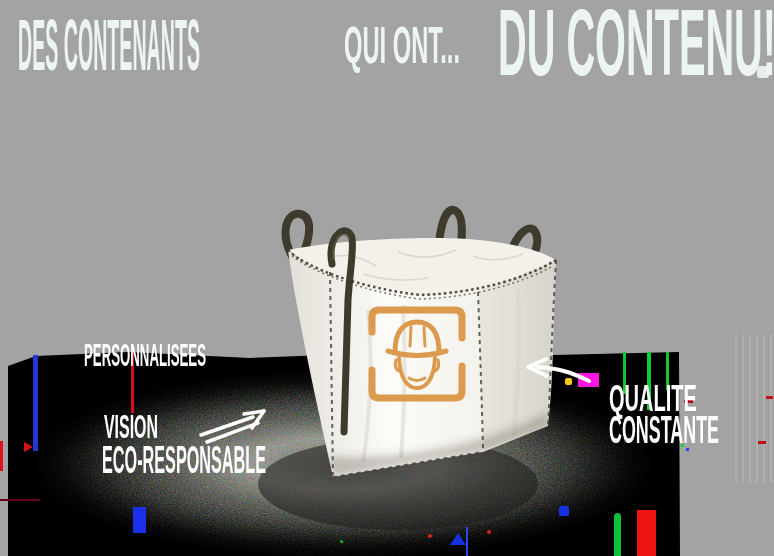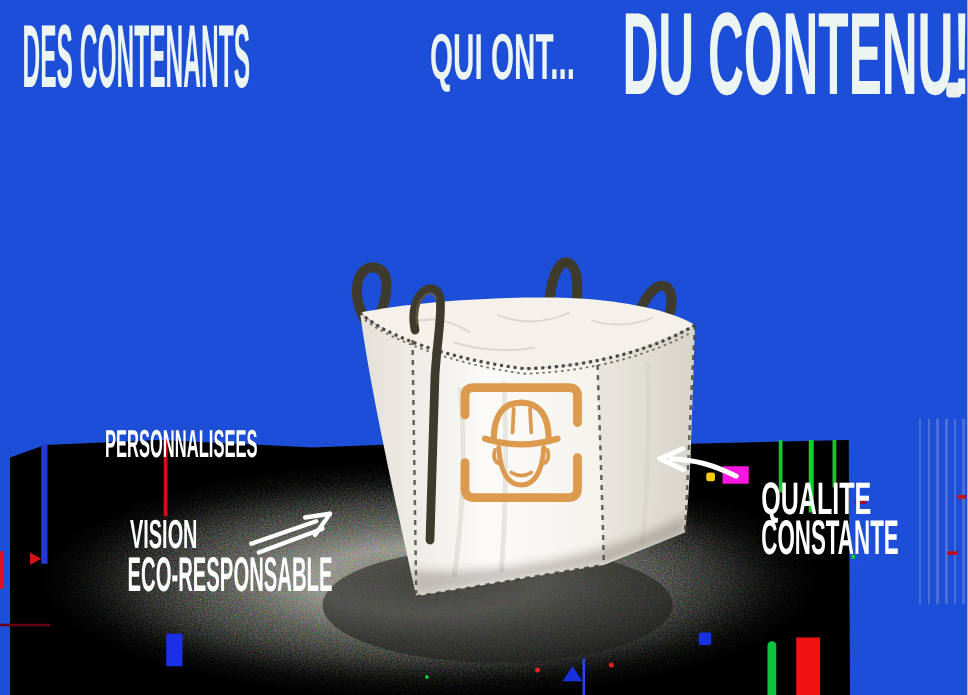--- a/index.html
+++ b/index.html
@@ -1,17 +1,17 @@
 <!DOCTYPE html>
 <html><head>
 <meta charset="utf-8">
 <style>
   html,body{margin:0;padding:0;background:#ffffff;}
   #stage{
-    position:relative;width:774px;height:556px;overflow:hidden;background:#1d4ed8;
+    position:relative;width:774px;height:556px;overflow:hidden;background:#a3a3a3;
     font-family:"Liberation Sans",sans-serif;
   }
   .abs{position:absolute;}
   
   #black-band{
     position:absolute;left:8px;top:352px;width:672px;height:204px;background:#000;
     clip-path:polygon(0px 14px,28px 4px,120px 0px,242px 6px,370px 1px,504px 4px,671px 0px,672px 204px,0px 204px);
     z-index:10;
   }
   #shadow-noise{position:absolute;left:0;top:0;}

